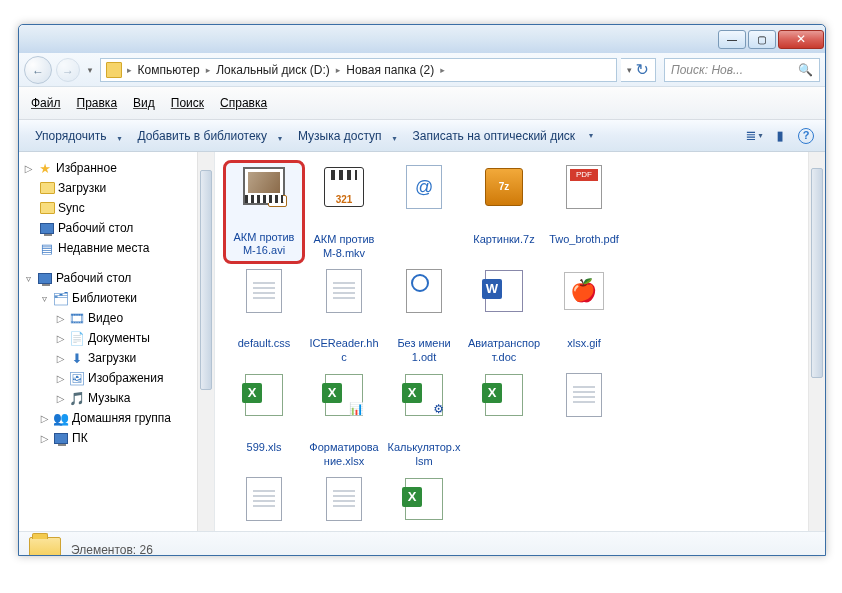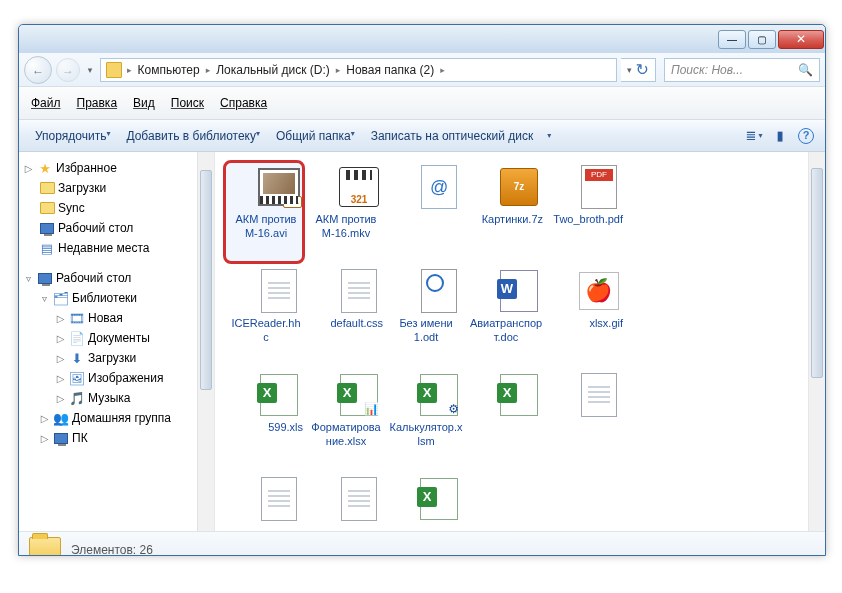--- a/index.html
+++ b/index.html
@@ -27,21 +27,21 @@
 .search { width: 156px; height: 24px; border: 1px solid #b0c9de; background: #fff; display: flex; align-items: center; font-size: 12px; color: #888; font-style: italic; padding: 0 6px; margin-left: 4px; }
 .search span:last-child { margin-left: auto; color: #5179b1; font-style: normal; }
 
 
 .menu { height: 22px; background: linear-gradient(#fcfcfc,#eef2f6); border-bottom: 1px solid #d8dde3; display: flex; align-items: center; padding: 16px 4px; font-size: 12px; gap: 0; }
 .menu span { padding: 2px 8px; }
 .menu .ul { text-decoration: underline; text-decoration-color: #444; text-underline-offset: 1px; }
 
 
 .toolbar { height: 32px; background: linear-gradient(#f8fbff,#e5eef8,#dae7f3); border-bottom: 1px solid #c7d3de; display: flex; align-items: center; padding: 0 8px; font-size: 12px; color: #1a3e6f; }
-.toolbar .tb { padding: 4px 8px; display: flex; align-items: flex-start; gap: 0; }
+.toolbar .tb { padding: 4px 8px; display: flex; align-items: flex-end; gap: 11px; }
 .toolbar .dd { font-size: 8px; color: #3a5d8a; }
 .toolbar .spacer { flex: 1; }
 .toolbar .icobtn { width: 22px; height: 22px; display: flex; align-items: center; justify-content: center; font-size: 13px; color: #2a5a9c; margin-left: 4px; }
 .toolbar .help { color: #2d79cf; font-weight: bold; border: 1.5px solid #2d79cf; border-radius: 50%; width: 16px; height: 16px; font-size: 11px; text-align: center; line-height: 13px; }
 
 
 .body { display: flex; height: 379px; }
 
 
 .tree { width: 196px; border-right: 1px solid #e5e9ec; overflow: hidden; font-size: 12px; background: #fff; position: relative; }
@@ -58,24 +58,24 @@
 .lib { color: #3678c2; }
 .sep { height: 10px; }
 .tree-scroll { position: absolute; right: 0; top: 0; bottom: 0; width: 17px; background: #f1f1f1; border-left: 1px solid #e2e2e2; }
 .tree-scroll .thumb { position: absolute; left: 2px; right: 2px; top: 18px; height: 220px; background: linear-gradient(90deg,#e5ebf2,#c8d5e3); border: 1px solid #b2c2d2; border-radius: 2px; }
 
 
 .files { flex: 1; background: #fff; overflow: hidden; position: relative; padding: 10px 4px 0 10px; }
 .files-scroll { position: absolute; right: 0; top: 0; bottom: 0; width: 17px; background: #f1f1f1; border-left: 1px solid #e6e6e6; }
 .files-scroll .thumb { position: absolute; left: 2px; right: 2px; top: 16px; height: 210px; background: linear-gradient(90deg,#e5ebf2,#c8d5e3); border: 1px solid #b2c2d2; border-radius: 2px; }
 .fgrid { display: grid; grid-template-columns: repeat(5, 78px); grid-auto-rows: 100px; gap: 4px 2px; }
-.fitem { display: flex; flex-direction: column; align-items: flex-end; text-align: center; font-size: 11px; color: #14479e; line-height: 1.25; padding-top: 2px; }
+.fitem { display: flex; flex-direction: column; align-items: center; text-align: center; font-size: 11px; color: #14479e; line-height: 1.25; padding-top: 2px; }
 .fico { width: 48px; height: 46px; display: flex; align-items: center; justify-content: center; margin-bottom: 3px; position: relative; }
 .fitem.highlight { outline: 3px solid #d23030; outline-offset: -1px; border-radius: 6px; background: rgba(200,220,250,.25); padding-bottom: 4px; }
-.fitem .nm { max-width: 74px; word-wrap: break-word; }
+.fitem .nm { max-width: 74px; word-wrap: break-word; margin-top: 20px; }
 
 .i-vid { background: #fff; border: 2px solid #666; width: 42px; height: 38px; position: relative; }
 .i-vid::before { content: ''; position: absolute; left: 3px; right: 3px; top: 3px; bottom: 10px; background: linear-gradient(120deg,#b8a287,#8b6b4a); }
 .i-vid::after { content: ''; position: absolute; left: 0; right: 0; bottom: 0; height: 8px; background: repeating-linear-gradient(90deg,#333 0 3px,#fff 3px 6px); }
 .i-vid .badge { position: absolute; right: -4px; bottom: -4px; background: #fff; border: 1px solid #a86b1a; color: #cc6b0e; font-size: 8px; font-weight: bold; padding: 0 2px; border-radius: 2px; }
 .i-mkv { width: 40px; height: 40px; background: #fff; border: 1px solid #333; border-radius: 3px; position: relative; display: flex; align-items: flex-end; justify-content: center; font-size: 10px; font-weight: bold; color: #cc6b0e; }
 .i-mkv::before { content: ''; position: absolute; top: 2px; left: 6px; right: 6px; height: 10px; background: repeating-linear-gradient(90deg,#333 0 4px,#fff 4px 8px); }
 .i-mht { width: 36px; height: 44px; background: #fff; border: 1px solid #9bb2cc; position: relative; }
 .i-mht::after { content: '@'; position: absolute; top: 10px; left: 8px; font-size: 18px; color: #2d73c8; }
 .i-7z { width: 38px; height: 38px; background: linear-gradient(#f2a93a,#cf7a09); border: 1px solid #a05d03; border-radius: 3px; color: #fff; font-size: 10px; font-weight: bold; display: flex; align-items: center; justify-content: center; }
@@ -146,21 +146,21 @@
   <div class="toolbar">
     <div class="tb">
         <span>Упорядочить</span>
         <span class="dd">▾</span>
       </div>
     <div class="tb">
         <span>Добавить в библиотеку</span>
         <span class="dd">▾</span>
       </div>
     <div class="tb">
-        <span>Общий папка</span>
+        <span>Музыка доступ</span>
         <span class="dd">▾</span>
       </div>
     <div class="tb">
         <span>Записать на оптический диск</span>
       </div>
     <span class="dd" style="padding:0 6px">▾</span>
     <div class="spacer"></div>
     <div class="icobtn">
         <span>≣</span>
         <span class="dd" style="margin-left:2px">▾</span>
@@ -211,21 +211,21 @@
             <span>Рабочий стол</span>
           </div>
         <div class="node lvl1">
             <span class="exp">▿</span>
             <span class="ico lib">🗂</span>
             <span>Библиотеки</span>
           </div>
         <div class="node lvl2">
             <span class="exp">▷</span>
             <span class="ico" style="color:#3678c2">🎞</span>
-            <span>Новая</span>
+            <span>Видео</span>
           </div>
         <div class="node lvl2">
             <span class="exp">▷</span>
             <span class="ico" style="color:#3678c2">📄</span>
             <span>Документы</span>
           </div>
         <div class="node lvl2">
             <span class="exp">▷</span>
             <span class="ico" style="color:#3678c2">⬇</span>
             <span>Загрузки</span>
@@ -265,21 +265,21 @@
               <div class="i-vid">
                 <span class="badge">321</span>
               </div>
             </div>
             <div class="nm">АКМ против М-16.avi</div>
           </div>
           <div class="fitem">
             <div class="fico">
               <div class="i-mkv">321</div>
             </div>
-            <div class="nm">АКМ против М-16.mkv</div>
+            <div class="nm">АКМ против М-8.mkv</div>
           </div>
           <div class="fitem">
             <div class="fico">
               <div class="i-mht"></div>
             </div>
           </div>
           <div class="fitem">
             <div class="fico">
               <div class="i-7z">7z</div>
             </div>
@@ -288,27 +288,27 @@
           <div class="fitem">
             <div class="fico">
               <div class="i-pdf"></div>
             </div>
             <div class="nm">Two_broth.pdf</div>
           </div>
           <div class="fitem">
             <div class="fico">
               <div class="i-doc"></div>
             </div>
+            <div class="nm">default.css</div>
+          </div>
+          <div class="fitem">
+            <div class="fico">
+              <div class="i-doc"></div>
+            </div>
             <div class="nm">ICEReader.hhc</div>
-          </div>
-          <div class="fitem">
-            <div class="fico">
-              <div class="i-doc"></div>
-            </div>
-            <div class="nm">default.css</div>
           </div>
           <div class="fitem">
             <div class="fico">
               <div class="i-odt"></div>
             </div>
             <div class="nm">Без имени 1.odt</div>
           </div>
           <div class="fitem">
             <div class="fico">
               <div class="i-word"></div>

